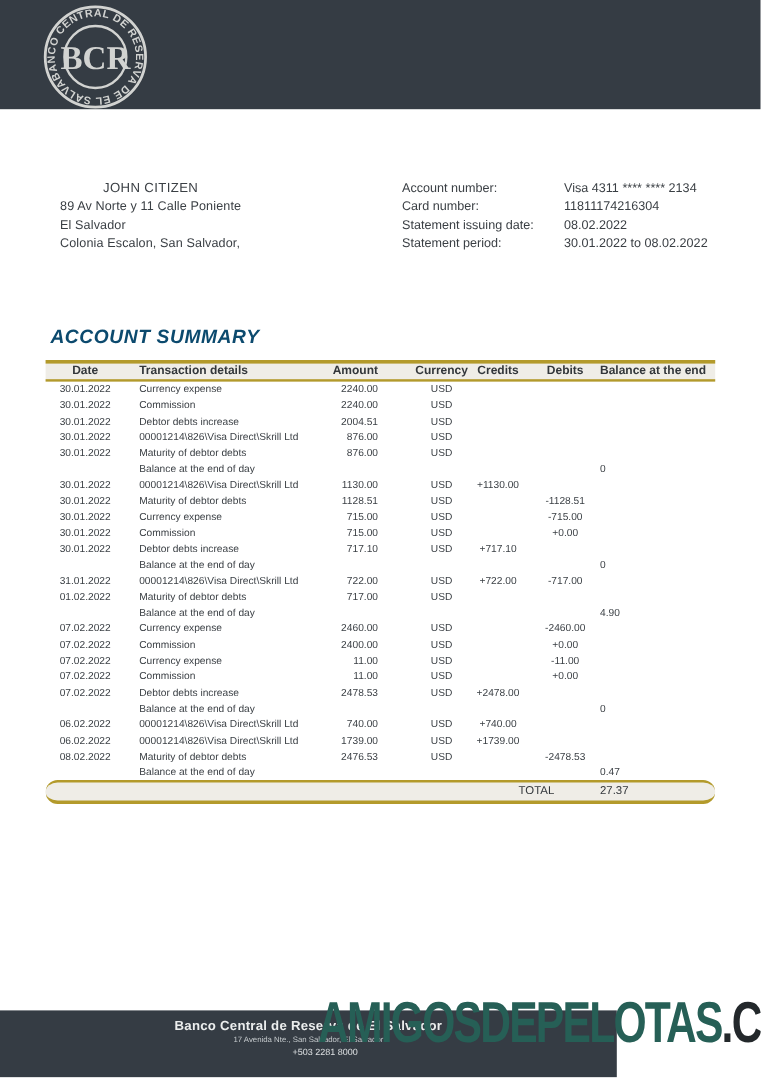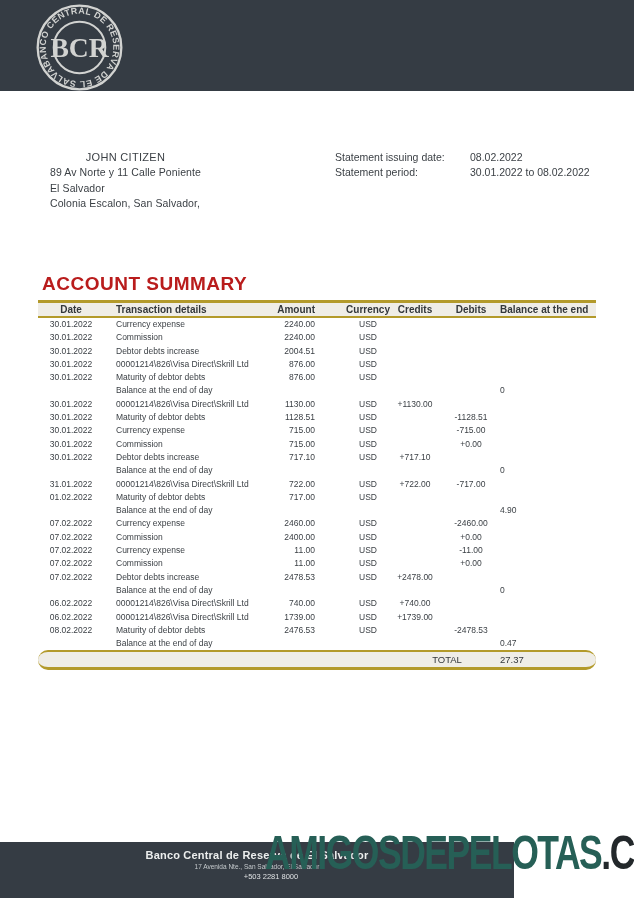--- a/index.html
+++ b/index.html
@@ -11,21 +11,21 @@
   
   .topbar { position:absolute; top:0; left:0; width:634px; height:91px; background:var(--header-bar,#353c44); }
   .logo { position:absolute; top:3px; left:35px; width:89px; height:89px; }
   
   .customer { position:absolute; top:150px; left:50px; font-size:10.5px; color:#3a3f44; line-height:15.4px; letter-spacing:0.1px; }
   .customer .name { font-size:11px; letter-spacing:0.3px;text-align:center; }
   .acct { position:absolute; top:150px; left:335px; font-size:10.5px; color:#3a3f44; line-height:15.4px; }
   .acct .row { display:flex; }
   .acct .label { width:135px; }
   
-  .title { position:absolute; top:273px; left:42px; font-size:19px; font-weight:bold; color:#b91c1c; letter-spacing:0.5px; }
+  .title { position:absolute; top:273px; left:42px; font-size:16px; font-weight:bold; color:#0c4a6e; letter-spacing:0.5px;font-style:italic; }
   
   .table { position:absolute; top:300px; left:38px; width:558px; color:#3a3f44; }
   .thead { position:relative; height:13px; line-height:13px; background:var(--thead-bg,#efede7);
            border-top:3px solid var(--gold,#b39a2b); border-bottom:2px solid var(--gold,#b39a2b);
            font-weight:bold; font-size:10px; color:#33373b; }
   .trow { position:relative; height:13.3px; line-height:13.4px; font-size:8.5px; }
   .cell { position:absolute; top:0; white-space:nowrap; }
   .c-date     { left:0;     width:66px;  text-align:center; }
   .c-details  { left:62px;margin-left:16px; }
   .c-amount   { left:160px; width:117px; text-align:right; }
@@ -71,20 +71,28 @@
 
   <div class="customer">
     <div class="name">JOHN CITIZEN</div>
     <div>89 Av Norte y 11 Calle Poniente</div>
     <div>El Salvador</div>
     <div>Colonia Escalon, San Salvador,</div>
   </div>
 
   <div class="acct">
     <div class="row">
+      <span class="label">Account number:</span>
+      <span class="value">Visa 4311 **** **** 2134</span>
+    </div>
+    <div class="row">
+      <span class="label">Card number:</span>
+      <span class="value">11811174216304</span>
+    </div>
+    <div class="row">
       <span class="label">Statement issuing date:</span>
       <span class="value">08.02.2022</span>
     </div>
     <div class="row">
       <span class="label">Statement period:</span>
       <span class="value">30.01.2022 to 08.02.2022</span>
     </div>
   </div>
 
   <div class="title">ACCOUNT SUMMARY</div>

